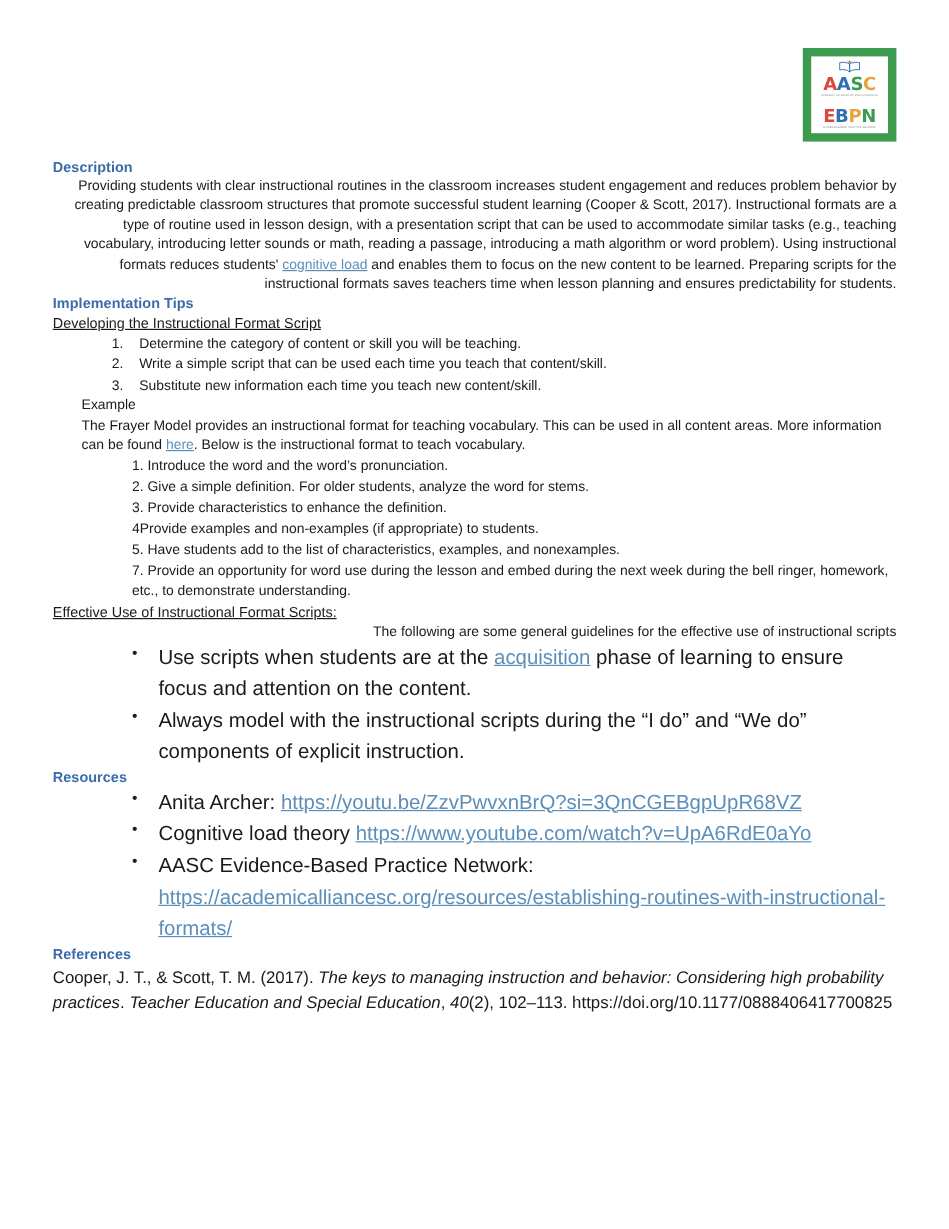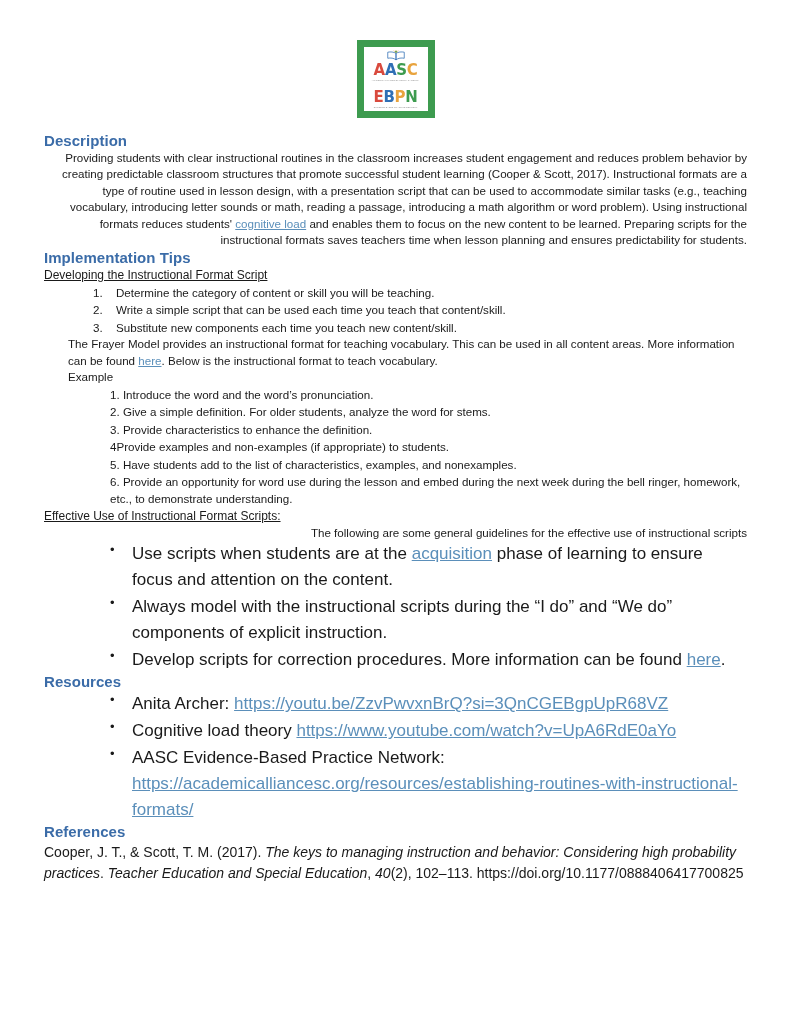--- a/index.html
+++ b/index.html
@@ -19,21 +19,21 @@
   .page {
     width: 791px;
     height: 1024px;
     padding: 36px 44px 0 44px;
     position: relative;
   }
 
   
   .logo-wrap {
     display: flex;
-    justify-content: center;
+    justify-content: flex-end;
     margin-top: 4px;
     margin-bottom: 14px;
   }
   .logo {
     width: 78px;
     height: 78px;
     border: 7px solid #3d9b4f;
     background: #ffffff;
     display: flex;
     flex-direction: column;
@@ -82,21 +82,21 @@
     font-weight: bold;
     font-size: 12.8px;
     margin: 0 0 20px 0;
     letter-spacing: 0.1px;
   }
 
   
   h2.sec {
     color: #3b6ca8;
     font-weight: bold;
-    font-size: 15px;
+    font-size: 12px;
     margin: 0 0 1px 0;
     letter-spacing: 0.05px;
   }
   .sec-gap { margin-top: 13px; }
 
   p.body, div.body {
     font-size: 11.6px;
     line-height: 1.42;
     margin: 0;
     text-align: right;
@@ -185,44 +185,43 @@
 
   <h2 class="sec">Description</h2>
   <p class="body"><span>Providing students with clear instructional routines in the classroom increases student engagement and reduces problem behavior by creating predictable classroom structures that promote successful student learning (Cooper &amp; Scott, 2017). Instructional formats are a type of routine used in lesson design, with a presentation script that can be used to accommodate similar tasks (e.g., teaching vocabulary, introducing letter sounds or math, reading a passage, introducing a math algorithm or word problem). Using instructional formats reduces students' </span><span class="link">cognitive load</span><span> and enables them to focus on the new content to be learned. Preparing scripts for the instructional formats saves teachers time when lesson planning and ensures predictability for students.</span></p>
 
   <h2 class="sec sec-gap">Implementation Tips</h2>
   <div class="uline">Developing the Instructional Format Script</div>
 
   <ol class="num">
     <li>Determine the category of content or skill you will be teaching.</li>
     <li>Write a simple script that can be used each time you teach that content/skill.</li>
-    <li>Substitute new components each time you teach new content/skill.</li>
+    <li>Substitute new information each time you teach new content/skill.</li>
   </ol>
 
   <div class="indent-block">
+    <div>Example</div>
     <div><span>The Frayer Model provides an instructional format for teaching vocabulary.  This can be used in all content areas. More information can be found </span><span class="link">here</span><span>. Below is the instructional format to teach vocabulary.</span></div>
-    <div>Example</div>
   </div>
 
   <div class="plain-steps">
     <div class="step">1. Introduce the word and the word’s pronunciation.</div>
     <div class="step">2. Give a simple definition.  For older students, analyze the word for stems.</div>
     <div class="step">3. Provide characteristics to enhance the definition.</div>
     <div class="step">4Provide examples and non-examples (if appropriate) to students.</div>
     <div class="step">5. Have students add to the list of characteristics, examples, and nonexamples.</div>
-    <div class="step">6. Provide an opportunity for word use during the lesson and embed during the next week during the bell ringer, homework, etc., to demonstrate understanding.</div>
+    <div class="step">7. Provide an opportunity for word use during the lesson and embed during the next week during the bell ringer, homework, etc., to demonstrate understanding.</div>
   </div>
 
   <div class="uline">Effective Use of Instructional Format Scripts:</div>
   <div class="body">The following are some general guidelines for the effective use of instructional scripts</div>
 
   <ul class="bul">
     <li><span>Use scripts when students are at the </span><span class="link">acquisition</span><span> phase of learning to ensure focus and attention on the content.</span></li>
     <li><span>Always model with the instructional scripts during the “I do” and “We do” components of explicit instruction.</span></li>
-    <li><span>Develop scripts for correction procedures. More information can be found </span><span class="link">here</span><span>.</span></li>
   </ul>
 
   <h2 class="sec sec-gap">Resources</h2>
   <ul class="bul">
     <li><span>Anita Archer: </span><span class="link">https://youtu.be/ZzvPwvxnBrQ?si=3QnCGEBgpUpR68VZ</span></li>
     <li><span>Cognitive load theory </span><span class="link">https://www.youtube.com/watch?v=UpA6RdE0aYo</span></li>
     <li><span>AASC Evidence-Based Practice Network:  </span><span class="link">https://academicalliancesc.org/resources/establishing-routines-with-instructional-formats/</span></li>
   </ul>
 
   <h2 class="sec sec-gap">References</h2>

